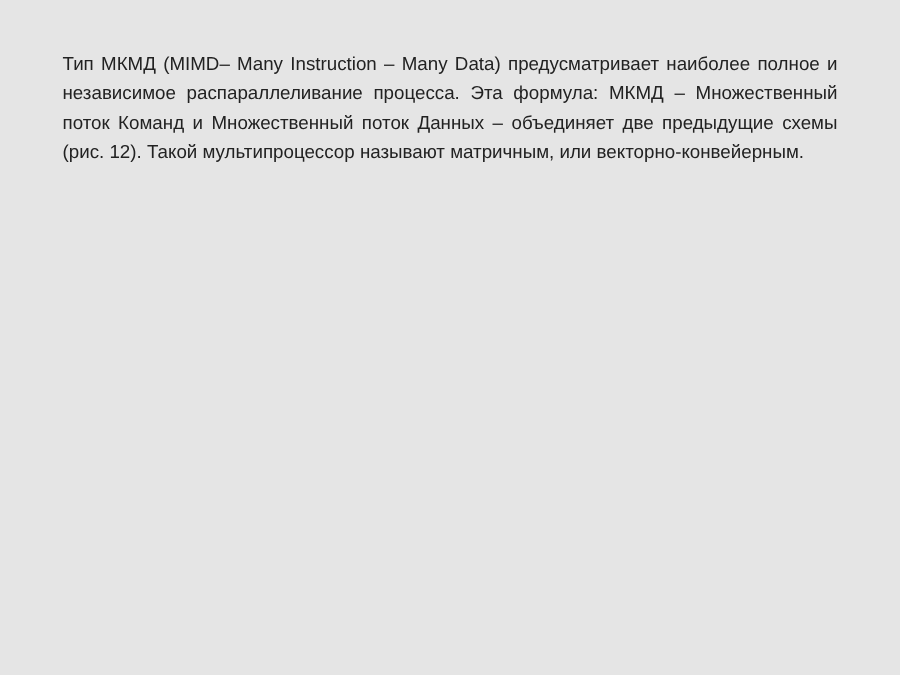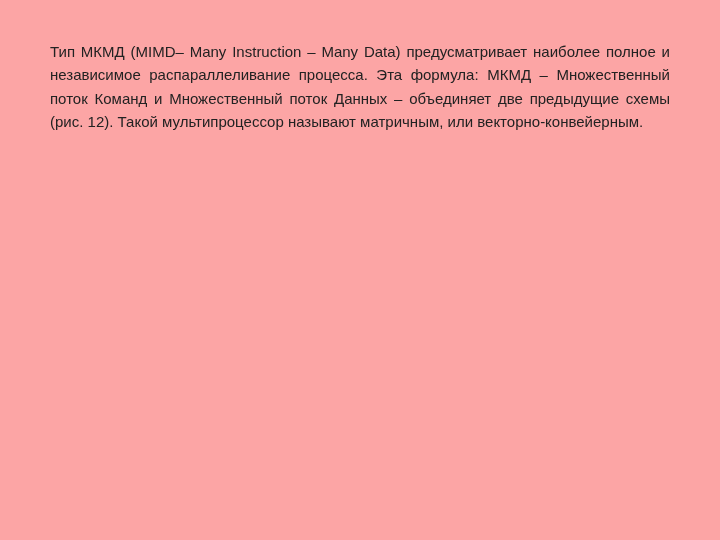--- a/index.html
+++ b/index.html
@@ -12,21 +12,21 @@
       width: 720px;
       height: 540px;
       background-color: #ffffff;
       font-family: Arial, sans-serif;
       overflow: hidden;
     }
 
     .page-container {
       width: 720px;
       height: 540px;
-      background: #fca5a5;
+      background: #e5e5e5;
       padding: 40px 50px 40px 50px;
       display: flex;
       align-items: flex-start;
       justify-content: flex-start;
     }
 
     .content-text {
       font-size: 15px;
       line-height: 1.55;
       color: #222222;

